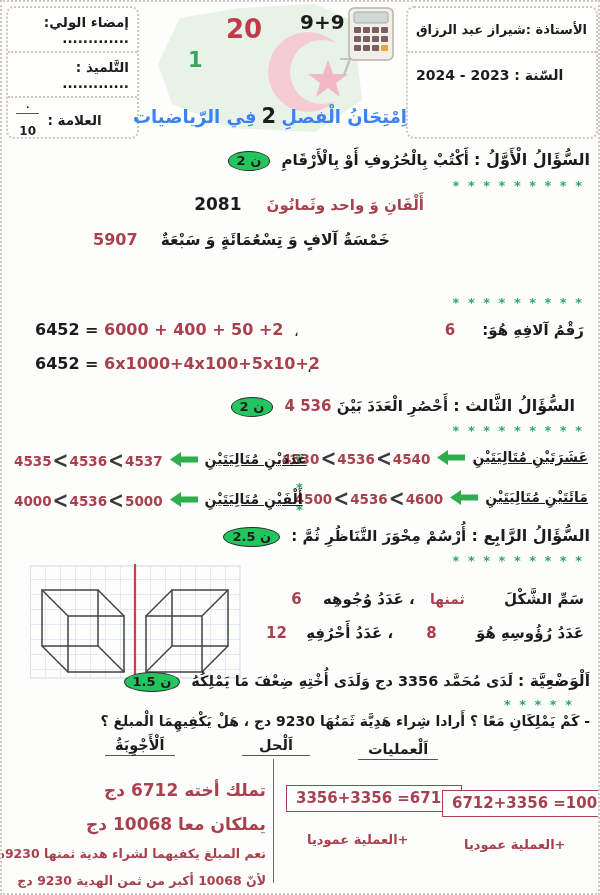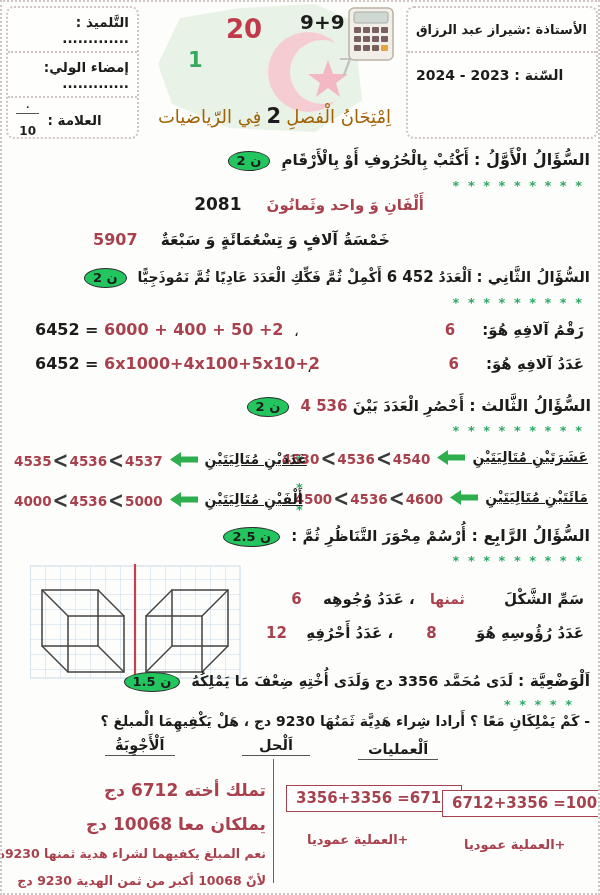--- a/index.html
+++ b/index.html
@@ -15,21 +15,21 @@
         border-bottom:2px dotted #cfc5c5;font-size:13.5px;font-weight:700;direction:rtl;}
   .hrow:last-child{border-bottom:none;}
   .frac{display:inline-flex;flex-direction:column;align-items:center;line-height:1;margin-right:8px;vertical-align:middle;}
   .frac-num{font-size:9px;padding:0 10px 1px;border-bottom:1.5px solid #555;}
   .frac-den{font-size:12px;padding-top:11px;}
   .qheader{direction:rtl;white-space:nowrap;font-size:15px;font-weight:700;}
   .badge{display:inline-block;border:1.6px solid #2e2e2e;border-radius:50%;padding:1px 8px 2px;
          font-size:13px;font-weight:700;margin:0 6px;background:#22c55e;}
   .stars{color:#2fa868;font-weight:700;font-size:13px;letter-spacing:2px;}
   .red{color:#a8414d;}
-  .green-title{color:#a16207;font-weight:400;}
+  .green-title{color:#3b82f6;font-weight:700;}
   .lt{color:#3a3a3a;font-size:19px;font-weight:700;margin:0 1px;display:inline-block;transform:scaleY(1.25);}
   .vals{font-size:13.5px;font-weight:700;}
   .q3group{display:flex;align-items:center;gap:7px;direction:rtl;}
   .q3label{font-size:14px;font-weight:700;white-space:nowrap;text-decoration:underline;}
   .opbox{border:1.7px solid #a6424e;color:#a6424e;font-size:15px;font-weight:700;
          padding:3px 9px 4px;background:#fff;white-space:nowrap;direction:ltr;}
   .colhead{font-size:14.5px;font-weight:700;border-bottom:1.6px solid #555;padding:0 10px 2px;direction:rtl;}
   .hand{color:#a8414d;font-weight:700;}
   .answers-line{font-size:17px;margin-bottom:8px;line-height:1.5;white-space:nowrap;}
 </style>
@@ -40,24 +40,24 @@
 
   <svg class="abs" style="left:148px;top:2px;z-index:0;" width="240" height="134" viewBox="0 0 240 134">
     <path d="M30,14 L90,4 L165,0 L215,22 L208,60 L212,96 L165,128 L80,124 L22,100 L8,60 Z" fill="#e7f1e4" opacity="0.9"></path>
     <circle cx="158" cy="68" r="40" fill="#f6ccd3"></circle>
     <circle cx="172" cy="68" r="32" fill="#e9f2e6"></circle>
     <polygon points="178,56 183,70 198,70 186,79 190,93 178,84 166,93 170,79 158,70 173,70" fill="#f3b8c2"></polygon>
   </svg>
 
   <div class="hbox" style="left:4px;top:4px;width:133px;height:133px;">
     <div class="hrow">
+      <span>إمضاء الولي: .............</span>
+    </div>
+    <div class="hrow">
       <span>التَّلميذ : .............</span>
-    </div>
-    <div class="hrow">
-      <span>إمضاء الولي: .............</span>
     </div>
     <div class="hrow">
       <span>العلامة :</span>
       <span class="frac">
         <span class="frac-num">·</span>
         <span class="frac-den">10</span>
       </span>
     </div>
   </div>
 
@@ -108,50 +108,39 @@
 
   <div class="abs rtl nowrap" style="right:174px;top:192px;">
     <span class="hand" style="font-size:15px;text-align:right;">أَلْفَانِ  وَ واحد وثَمانُونَ</span>
     <span style="font-size:17px;font-weight:700;margin-right:20px;">2081</span>
   </div>
   <div class="abs rtl nowrap" style="right:208px;top:228px;">
     <span style="font-size:15.5px;font-weight:700;">خَمْسَةُ آلافٍ وَ تِسْعُمَائَةٍ وَ سَبْعَةٌ</span>
     <span class="hand" style="font-size:16px;margin-right:18px;">5907</span>
   </div>
 
-  <div class="abs qheader" style="right:8px;top:266px;font-size:14px;">
-    <span style="font-size:15px;">السُّؤَالُ الثَّانِي :</span>
-    <span>اَلْعَدَدُ</span>
-    <bdo dir="ltr" style="font-size:15px;">6 452</bdo>
-    <span>أَكْمِلْ ثُمَّ فَكِّكِ الْعَدَدَ عَادِيًا ثُمَّ نَمُوذَجِيًّا</span>
-    <span class="badge"><bdo dir="ltr">2 ن</bdo></span>
-  </div>
   <div class="abs stars" style="right:14px;top:293px;">* * * * * * * * *</div>
 
   <div class="abs rtl nowrap" style="right:14px;top:318px;">
     <span style="font-size:15px;font-weight:700;">رَقْمُ آلافِهِ هُوَ:</span>
     <span class="hand" style="font-size:15px;margin-right:22px;">6</span>
   </div>
   <div class="abs" style="left:292px;top:320px;font-size:15px;">،</div>
   <div class="abs ltr nowrap" style="left:33px;top:318px;font-size:16px;font-weight:700;">
     <span>6452 =</span>
     <span class="hand">6000 + 400 + 50 +2</span>
   </div>
 
-  <div class="abs rtl nowrap" style="right:14px;top:352px;">
-    <span style="font-size:15px;font-weight:700;">عَدَدُ آلافِهِ هُوَ:</span>
-    <span class="hand" style="font-size:15px;margin-right:22px;">6</span>
-  </div>
   <div class="abs" style="left:305px;top:356px;font-size:15px;">،</div>
   <div class="abs ltr nowrap" style="left:33px;top:352px;font-size:16px;font-weight:700;">
     <span>6452 =</span>
     <span class="hand">6x1000+4x100+5x10+2</span>
   </div>
 
-  <div class="abs qheader" style="right:7px;top:394px;">
+  <div class="abs qheader" style="right:23px;top:394px;">
     <span style="font-size:16px;">السُّؤَالُ الثَّالث :</span>
     <span>أَحْصُرِ الْعَدَدَ بَيْنَ</span>
     <bdo dir="ltr" class="red" style="font-size:15px;">4 536</bdo>
     <span class="badge"><bdo dir="ltr">2 ن</bdo></span>
   </div>
   <div class="abs stars" style="right:14px;top:421px;">* * * * * * * * *</div>
 
   <div class="abs q3group" style="right:10px;top:444px;">
     <span class="q3label">عَشَرَتَيْنِ مُتَالِيَتَيْنِ</span>
     <svg width="28" height="15" viewBox="0 0 28 15">

